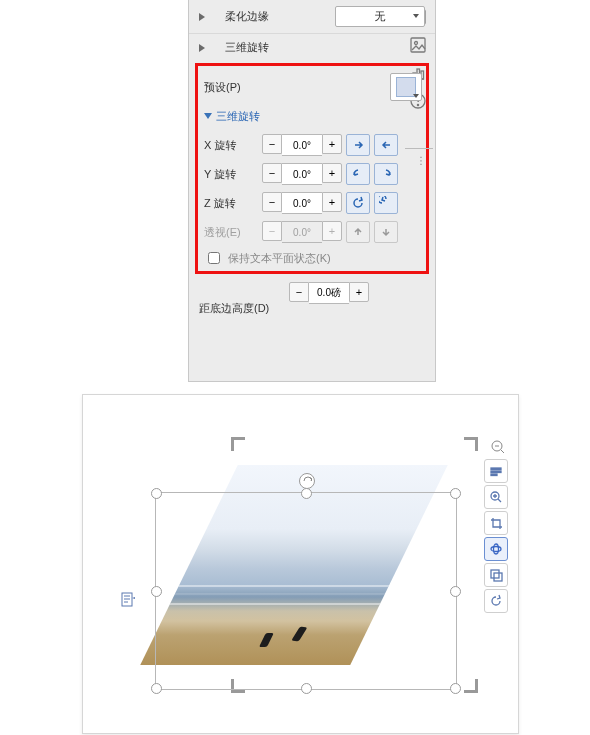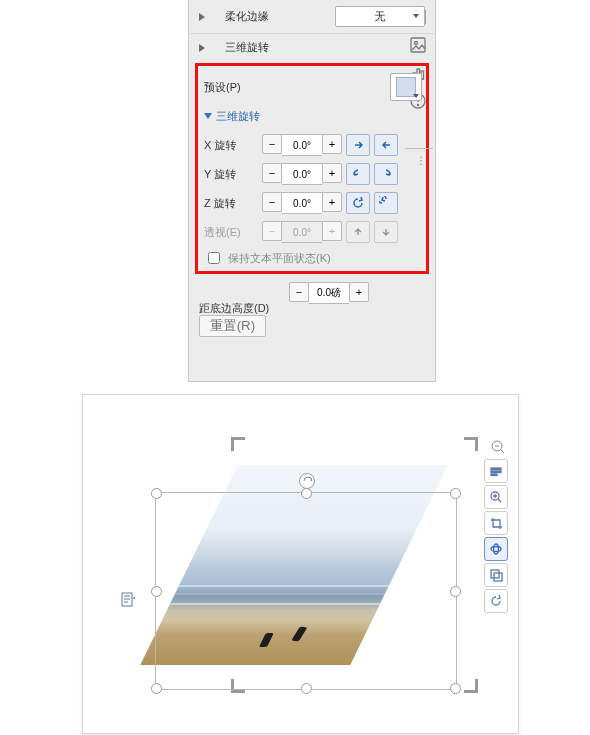--- a/index.html
+++ b/index.html
@@ -221,23 +221,20 @@
 
   <div class="row" style="padding:0 10px;margin-top:4px;">
     <span style="width:86px;margin-top:30px;">距底边高度(D)</span>
     <div class="spin">
       <button class="dec">−</button>
       <input value="0.0磅" style="">
       <button class="inc">+</button>
     </div>
   </div>
 
-  <div style="padding:6px 10px;">
-    <button class="btn">重置(R)</button>
-  </div>
 </div>
 
 <div class="bottom">
   <div class="canvas">
 
     <div class="zoomout">
       <svg>
           <circle cx="6" cy="6" r="5"></circle>
           <path d="M10 10l3 3M4 6h4"></path>
         </svg>

